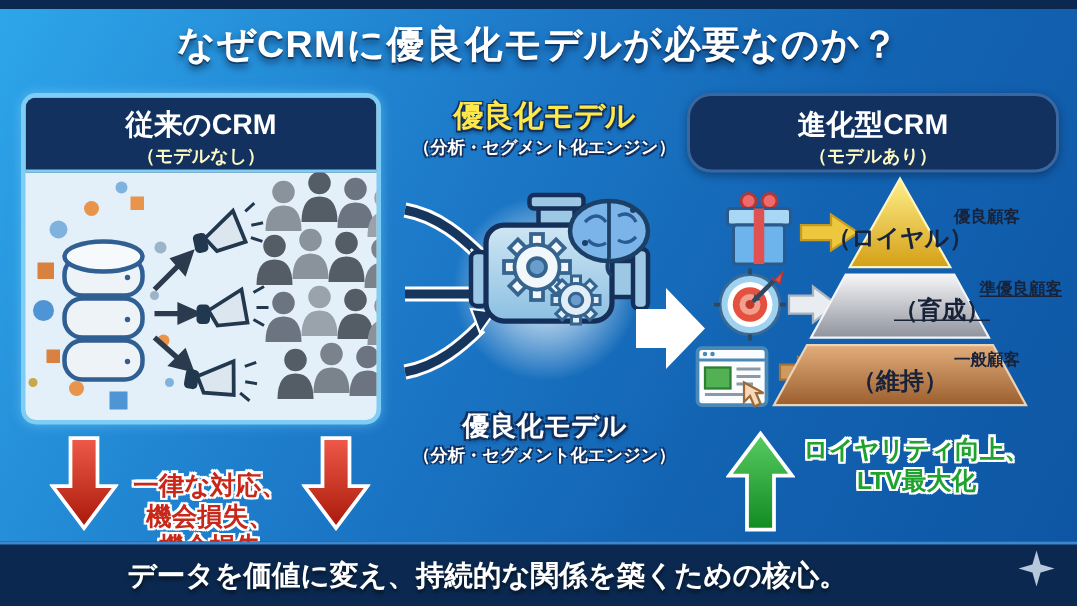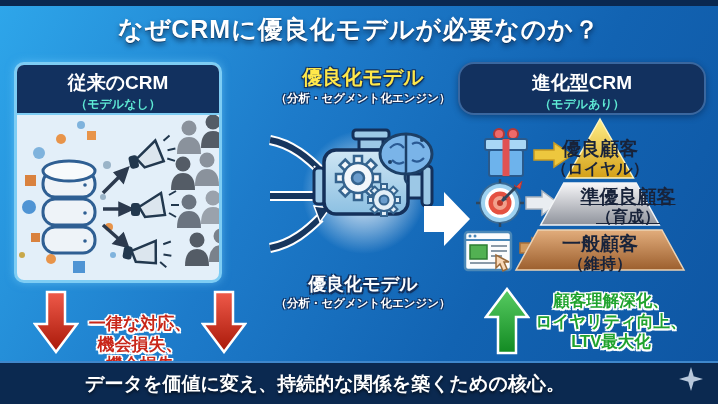--- a/index.html
+++ b/index.html
@@ -13,31 +13,31 @@
   .topstrip { left:0; top:0; width:718px; height:6px; background:#0a2850; }
 
   .title {
     left:0; top:13px; width:718px; text-align:center;
     font-size:25px; font-weight:bold; color:#ffffff; letter-spacing:1px;
     text-shadow:0 3px 5px rgba(5,25,55,.65), 0 1px 0 rgba(5,25,55,.5);
   }
 
   
   .lpanel {
-    left:14px; top:62px; width:208px; height:221px;
+    left:14px; top:62px; width:240px; height:221px;
     border:3px solid #7ecdf4; border-radius:10px;
     box-shadow:0 0 8px rgba(120,205,250,.55);
     background:#e3eff9; overflow:hidden;
   }
   .lpanel-header {
     width:100%; height:50px; background:#12315f; text-align:center;
     border-bottom:2px solid #7ecdf4;
   }
   .panel-title { font-size:19px; font-weight:bold; color:#ffffff; padding-top:5px; }
-  .panel-sub { font-size:12px; font-weight:bold; color:#5eead4; }
+  .panel-sub { font-size:12px; font-weight:bold; color:#fef9c3; }
 
   
   .rheader {
     left:458px; top:62px; width:248px; height:53px;
     background:#12315f; border:2px solid #3a679f; border-radius:16px;
     text-align:center; box-shadow:0 2px 6px rgba(0,20,50,.4);
   }
   .rheader .panel-title { padding-top:6px; }
 
   
@@ -51,21 +51,21 @@
     text-shadow:-1px -1px 0 #12315f,1px -1px 0 #12315f,-1px 1px 0 #12315f,1px 1px 0 #12315f;
   }
   .caption { left:268px; top:272px; width:190px; text-align:center; }
   .caption-title {
     font-size:18px; font-weight:bold; color:#ffffff;
     text-shadow:-1.5px -1.5px 0 #12315f,1.5px -1.5px 0 #12315f,-1.5px 1.5px 0 #12315f,1.5px 1.5px 0 #12315f,0 2px 3px rgba(0,15,40,.55);
   }
 
   
   .tier-label { width:160px; text-align:center; color:#18233a; font-weight:bold; line-height:1.1; }
-  .t-main { font-size:19px; } .t-sub { font-size:16px; }
+  .t-main { font-size:11px;text-align:right; } .t-sub { font-size:16px; }
 
   
   .neg-text {
     left:76px; top:292px; width:128px; text-align:center;
     font-size:17px; font-weight:bold; line-height:1.22; color:#c8271a;
     text-shadow:-1.5px -1.5px 0 #fff,1.5px -1.5px 0 #fff,-1.5px 1.5px 0 #fff,1.5px 1.5px 0 #fff,0 1.5px 0 #fff,0 -1.5px 0 #fff,1.5px 0 0 #fff,-1.5px 0 0 #fff;
     margin-top:22px;
   }
   .pos-text {
     left:528px; top:290px; width:166px; text-align:center;
@@ -361,21 +361,20 @@
   <svg class="abs" style="left:484px; top:287px;" width="46" height="68" viewBox="0 0 46 68">
     <defs>
         <linearGradient id="gGreen" x1="0" y1="0" x2="0" y2="1">
       <stop offset="0%" stop-color="#58cc62"></stop>
           <stop offset="100%" stop-color="#128a22"></stop>
         </linearGradient>
       </defs>
     <polygon points="23,2 44,30 32,30 32,66 14,66 14,30 2,30" fill="url(#gGreen)" stroke="#ffffff" stroke-width="2.5"></polygon>
   </svg>
   <div class="abs pos-text">
-    <div>顧客理解深化、</div>
     <div>ロイヤリティ向上、</div>
     <div>LTV最大化</div>
   </div>
 
   <div class="abs footer"></div>
   <div class="abs footer-text">データを価値に変え、持続的な関係を築くための核心。</div>
   <svg class="abs sparkle" width="26" height="26" viewBox="0 0 26 26">
     <path d="M13,1 L16.5,13 L13,25 L9.5,13 Z M1,13 L13,9.5 L25,13 L13,16.5 Z" fill="#b8c8dc"></path>
   </svg>
 </div>

